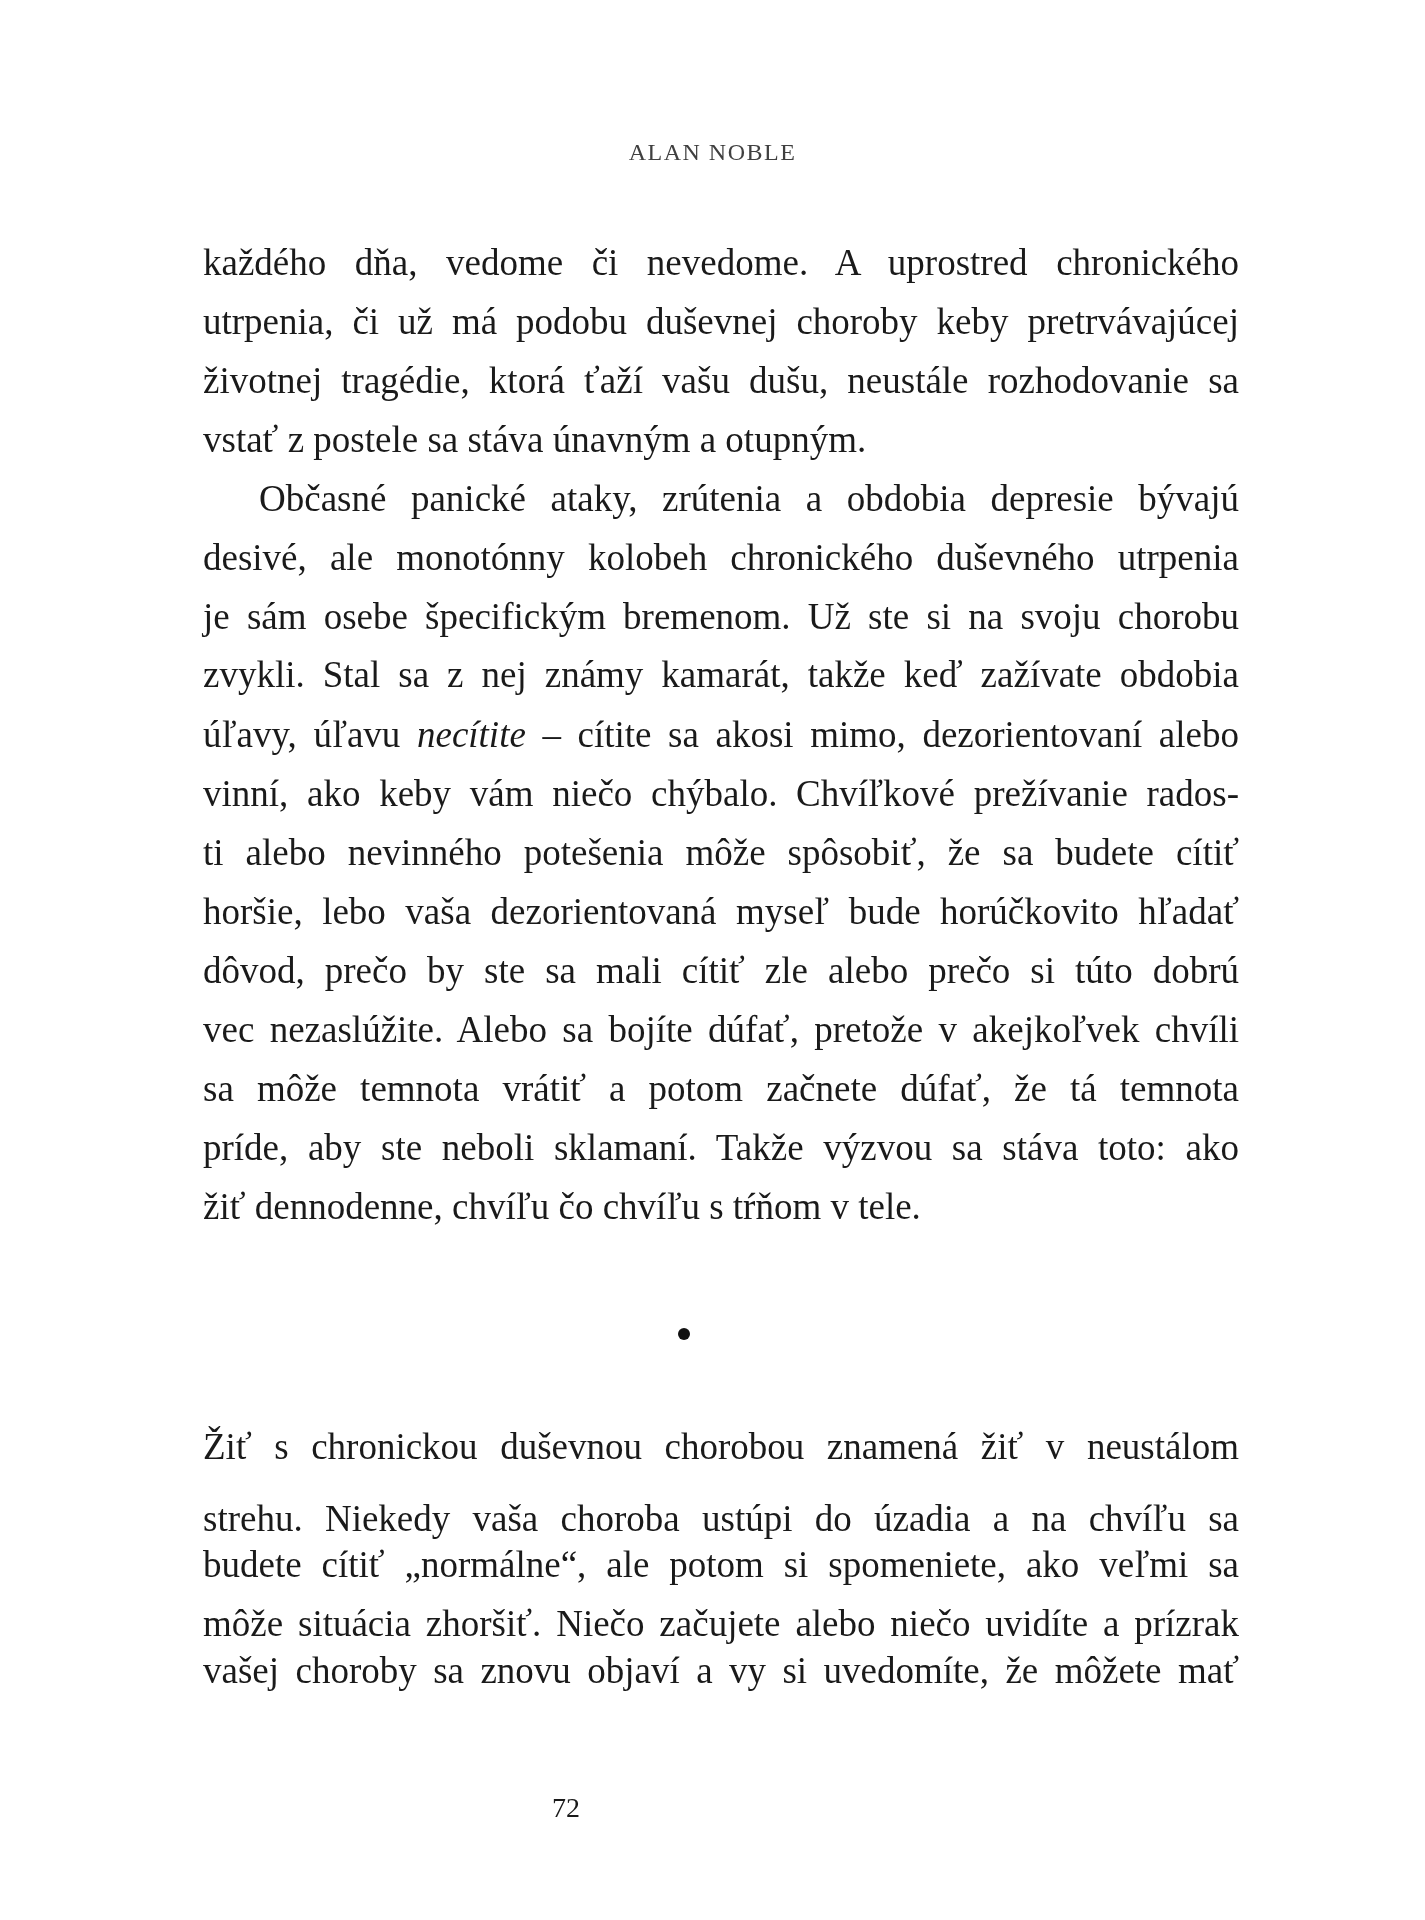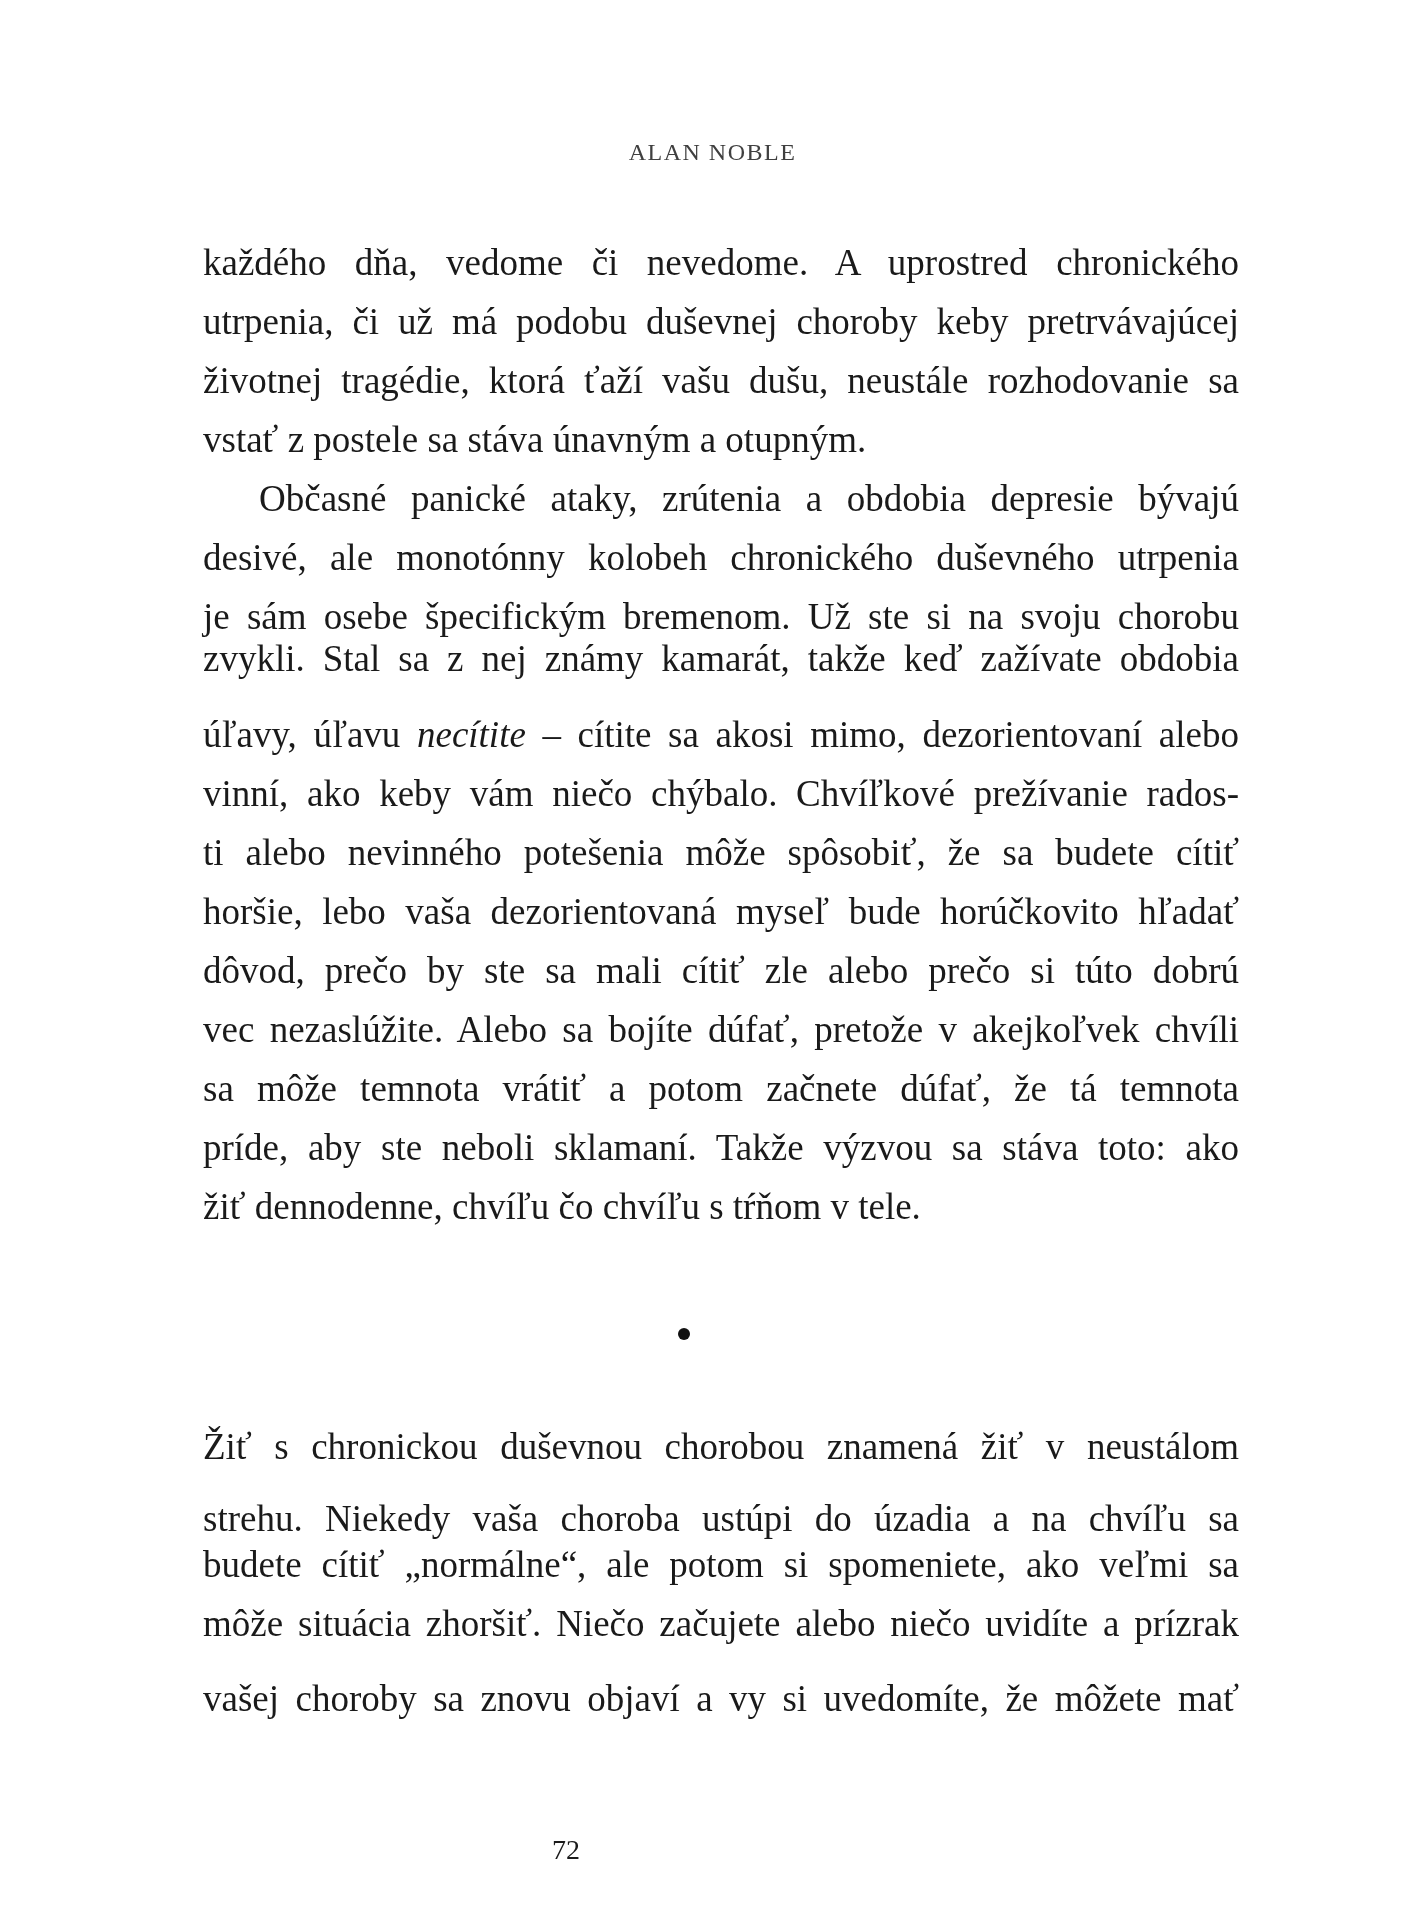--- a/index.html
+++ b/index.html
@@ -69,53 +69,52 @@
     .folio {
       position: absolute;
       left: 0;
       width: 1132px;
       top: 1792px;
       text-align: center;
       font-family: "Liberation Serif", "DejaVu Serif", serif;
       font-size: 28px;
       line-height: 32px;
       color: #1a1a1a;
-      margin-top: 42px;
     }
   </style>
 </head>
 <body>
 
 <div class="running-head">ALAN NOBLE</div>
 
 <div class="text-block" style="top:233px;">
 
   <div class="line" style="top: 0px; word-spacing: 0px;"><span>každého dňa, vedome či nevedome. A uprostred chronického</span></div>
   <div class="line" style="top: 59px; word-spacing: 0px;"><span>utrpenia, či už má podobu duševnej choroby keby pretrvávajúcej</span></div>
   <div class="line" style="top: 118px; word-spacing: 0px;"><span>životnej tragédie, ktorá ťaží vašu dušu, neustále rozhodovanie sa</span></div>
   <div class="line last" style="top:177px;"><span>vstať z postele sa stáva únavným a otupným.</span></div>
 
   <div class="line indent" style="top: 236px; word-spacing: 0px;"><span>Občasné panické ataky, zrútenia a obdobia depresie bývajú</span></div>
   <div class="line" style="top: 295px; word-spacing: 0px;"><span>desivé, ale monotónny kolobeh chronického duševného utrpenia</span></div>
   <div class="line" style="top: 354px; word-spacing: 0px;"><span>je sám osebe špecifickým bremenom. Už ste si na svoju chorobu</span></div>
-  <div class="line" style="top: 396px; word-spacing: 0px;"><span>zvykli. Stal sa z nej známy kamarát, takže keď zažívate obdobia</span></div>
+  <div class="line" style="top: 412px; word-spacing: 0px;"><span>zvykli. Stal sa z nej známy kamarát, takže keď zažívate obdobia</span></div>
   <div class="line" style="top: 472px; word-spacing: 0px;"><span>úľavy, úľavu </span><em>necítite</em><span> – cítite sa akosi mimo, dezorientovaní alebo</span></div>
   <div class="line" style="top: 531px; word-spacing: 0px;"><span>vinní, ako keby vám niečo chýbalo. Chvíľkové prežívanie rados-</span></div>
   <div class="line" style="top: 590px; word-spacing: 0px;"><span>ti alebo nevinného potešenia môže spôsobiť, že sa budete cítiť</span></div>
   <div class="line" style="top: 649px; word-spacing: 0px;"><span>horšie, lebo vaša dezorientovaná myseľ bude horúčkovito hľadať</span></div>
   <div class="line" style="top: 708px; word-spacing: 0px;"><span>dôvod, prečo by ste sa mali cítiť zle alebo prečo si túto dobrú</span></div>
   <div class="line" style="top: 767px; word-spacing: 0px;"><span>vec nezaslúžite. Alebo sa bojíte dúfať, pretože v akejkoľvek chvíli</span></div>
   <div class="line" style="top: 826px; word-spacing: 0px;"><span>sa môže temnota vrátiť a potom začnete dúfať, že tá temnota</span></div>
   <div class="line" style="top: 885px; word-spacing: 0px;"><span>príde, aby ste neboli sklamaní. Takže výzvou sa stáva toto: ako</span></div>
   <div class="line last" style="top:944px;"><span>žiť dennodenne, chvíľu čo chvíľu s tŕňom v tele.</span></div>
 </div>
 
 <div class="section-break"></div>
 
 <div class="text-block" style="top:1417px;">
   <div class="line" style="top: 0px; word-spacing: 0px;"><span>Žiť s chronickou duševnou chorobou znamená žiť v neustálom</span></div>
   <div class="line" style="top: 72px; word-spacing: 0px;"><span>strehu. Niekedy vaša choroba ustúpi do úzadia a na chvíľu sa</span></div>
   <div class="line" style="top: 118px; word-spacing: 0px;"><span>budete cítiť „normálne“, ale potom si spomeniete, ako veľmi sa</span></div>
   <div class="line" style="top: 177px; word-spacing: 0px;"><span>môže situácia zhoršiť. Niečo začujete alebo niečo uvidíte a prízrak</span></div>
-  <div class="line" style="top: 252px; word-spacing: 0px;"><span>vašej choroby sa znovu objaví a vy si uvedomíte, že môžete mať</span></div>
+  <div class="line" style="top: 224px; word-spacing: 0px;"><span>vašej choroby sa znovu objaví a vy si uvedomíte, že môžete mať</span></div>
 </div>
 
 <div class="folio">72</div>
 
 </body></html>

